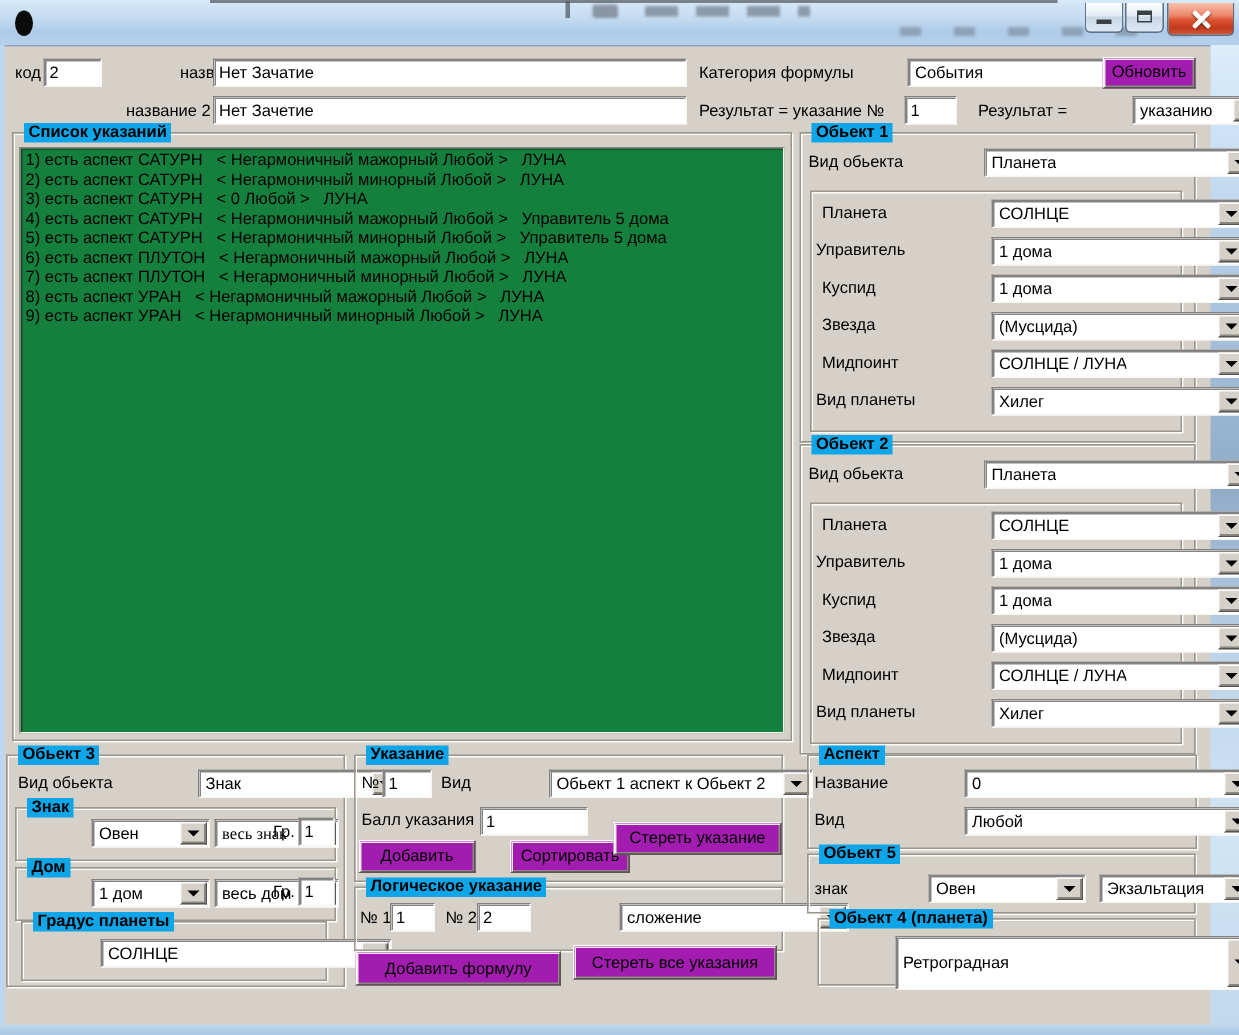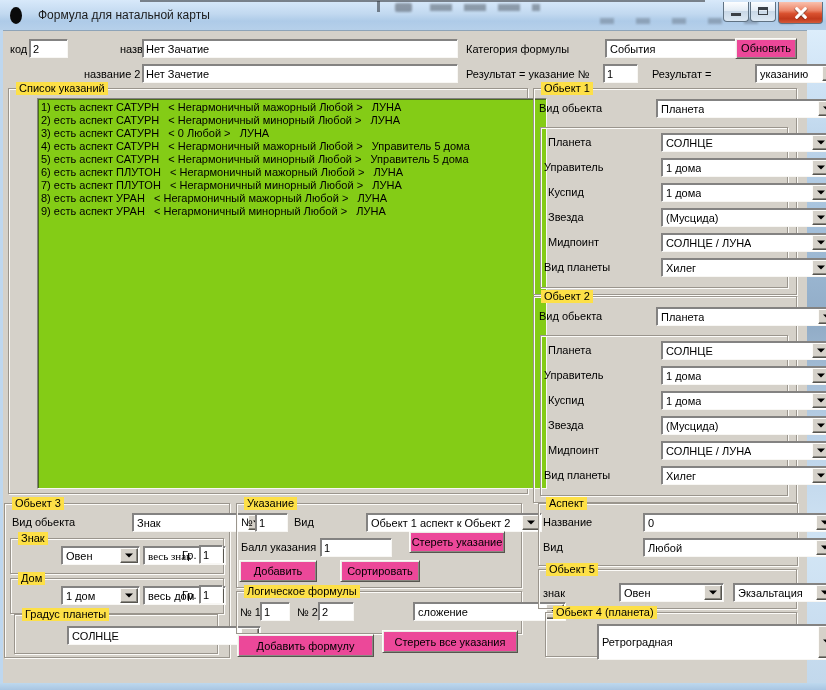--- a/index.html
+++ b/index.html
@@ -29,57 +29,56 @@
   
   .strip-right{position:absolute;left:807px;top:30px;width:19px;height:653px;
     background:linear-gradient(180deg,#dcedfb 0%,#c8def2 12%,#a3bfda 30%,#90abc6 45%,#bbd2e8 62%,#d2e5f5 80%,#c2d8ec 100%);}
   .strip-bottom{position:absolute;left:0;top:683px;width:826px;height:7px;
     background:linear-gradient(180deg,#bdd8ee,#a9c6e2);}
   .strip-left{position:absolute;left:0;top:30px;width:3px;height:653px;background:#bed7ef;}
   
   .lb{position:absolute;white-space:nowrap;line-height:13px;}
   .grp{position:absolute;border:1px solid #9a958d;box-sizing:border-box;
        box-shadow:inset 1px 1px 0 #fcfbf8, 1px 1px 0 #fcfbf8;}
-  .lg{position:absolute;top:-7px;left:7px;background:#fde047;padding:0 3px;line-height:13px;white-space:nowrap;}
+  .lg{position:absolute;top:-7px;left:7px;background:#0ea5e9;padding:0 3px;line-height:13px;white-space:nowrap;font-weight:bold;}
   .tb{position:absolute;box-sizing:border-box;background:#fff;color:#000;
       border:1px solid;border-color:#848280 #f8f7f4 #f8f7f4 #848280;
       box-shadow:inset 1px 1px 0 rgba(30,30,30,.55);
       font-family:"Liberation Sans",sans-serif;font-size:11px;padding:0 3px;margin:0;outline:none;}
   .combo{position:absolute;box-sizing:border-box;background:#fff;
       border:1px solid;border-color:#848280 #f8f7f4 #f8f7f4 #848280;
       box-shadow:inset 1px 1px 0 rgba(30,30,30,.55);margin-left:48px;}
   .cbt{position:absolute;left:4px;top:50%;transform:translateY(-50%);white-space:nowrap;overflow:hidden;max-width:calc(100% - 22px);}
   .cbb{position:absolute;right:1px;top:1px;bottom:1px;width:16px;background:#d5d1c9;
       border:1px solid;border-color:#fcfbf8 #57554f #57554f #fcfbf8;
       box-shadow:inset -1px -1px 0 #8a8881;}
   .arr{position:absolute;left:50%;top:50%;transform:translate(-50%,-30%);
       width:0;height:0;border:4px solid transparent;border-top:4px solid #000;}
-  .b3{position:absolute;box-sizing:border-box;background:#ec4899;color:#000;text-align:center;
+  .b3{position:absolute;box-sizing:border-box;background:#a21caf;color:#000;text-align:center;
       border:1px solid;border-color:#fcfbf8 #57554f #57554f #fcfbf8;
       box-shadow:inset 1px 1px 0 #eceae5, inset -1px -1px 0 #8a8881;
       font-family:"Liberation Sans",sans-serif;font-size:11px;line-height:19px;cursor:default;}
   .listbox{position:absolute;left:13px;top:98px;width:510px;height:391px;box-sizing:border-box;
-      background:#84cc16;border:1px solid;border-color:#848280 #f8f7f4 #f8f7f4 #848280;
-      box-shadow:inset 1px 1px 0 rgba(30,30,30,.55);overflow:hidden;padding-top:2px;margin-left:24px;}
+      background:#15803d;border:1px solid;border-color:#848280 #f8f7f4 #f8f7f4 #848280;
+      box-shadow:inset 1px 1px 0 rgba(30,30,30,.55);overflow:hidden;padding-top:2px;}
   .li{height:13px;line-height:13px;font-size:11px;white-space:pre;padding-left:3px;}
   .li.sel{background:#2c78dd;color:#fff;}
 </style>
 </head>
 <body>
 
 <div class="window">
 
   <div class="titlebar">
     <div class="artifact" style="left:140px;top:0;width:565px;height:2px;background:rgba(25,25,28,.5);"></div>
     <div class="artifact" style="left:377px;top:1px;width:3px;height:11px;background:rgba(40,45,52,.55);filter:blur(.5px);"></div>
     <div class="artifact" style="left:395px;top:3px;width:17px;height:9px;background:rgba(55,60,68,.45);filter:blur(1px);border-radius:2px;"></div>
     <div class="artifact" style="left:430px;top:4px;width:110px;height:7px;filter:blur(1.2px);background:repeating-linear-gradient(90deg,rgba(75,85,95,.5) 0 22px,transparent 22px 34px);"></div>
     <div class="artifact" style="left:600px;top:18px;width:200px;height:6px;filter:blur(1px);background:repeating-linear-gradient(90deg,rgba(90,100,115,.4) 0 14px,transparent 14px 36px);"></div>
     <div class="win-icon"></div>
-    <div class="win-title">Формула для натальной карты</div>
     <div class="cap-btn cap-min">
         <span class="glyph-min"></span>
       </div>
     <div class="cap-btn cap-max">
         <span class="glyph-max"></span>
       </div>
     <div class="cap-btn cap-close">
       <span class="glyph-x x1"></span>
       <span class="glyph-x x2"></span>
     </div>
@@ -302,24 +301,24 @@
   <div class="combo" style="left:318px;top:513px;width:176px;height:19px;">
     <span class="cbt">Обьект 1 аспект к Обьект 2</span>
     <span class="cbb">
         <span class="arr"></span>
       </span>
   </div>
   <span class="lb" style="left:241px;top:541px;">Балл указания</span>
   <input class="tb" style="left: 320px; top: 538px; width: 72px; height: 19px;" value="1">
   <div class="b3" style="left:239px;top:560px;width:78px;height:22px;line-height:21px;">Добавить</div>
   <div class="b3" style="left:340px;top:560px;width:80px;height:22px;line-height:21px;">Сортировать</div>
-  <div class="b3" style="left:409px;top:531px;width:96px;height:22px;line-height:21px;">Стереть указание</div>
+  <div class="b3" style="left:409px;top:548px;width:112px;height:22px;line-height:21px;">Стереть указание</div>
 
   <div class="grp" style="left:236px;top:591px;width:286px;height:43px;">
-    <span class="lg">Логическое формулы</span>
+    <span class="lg">Логическое указание</span>
   </div>
   <span class="lb" style="left:240px;top:606px;">№ 1</span>
   <input class="tb" style="left: 260px; top: 602px; width: 30px; height: 19px;" value="1">
   <span class="lb" style="left:297px;top:606px;">№ 2</span>
   <input class="tb" style="left: 318px; top: 602px; width: 36px; height: 19px;" value="2">
   <div class="combo" style="left:365px;top:602px;width:153px;height:19px;">
     <span class="cbt">сложение</span>
     <span class="cbb">
         <span class="arr"></span>
       </span>

